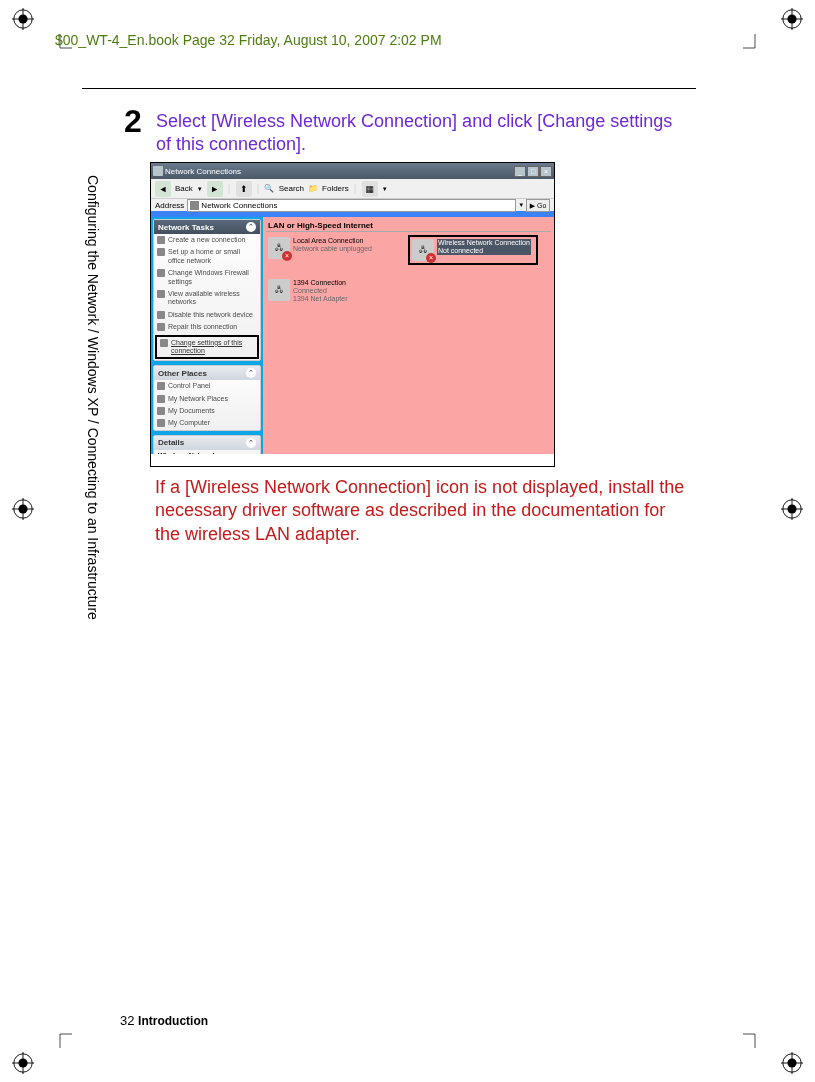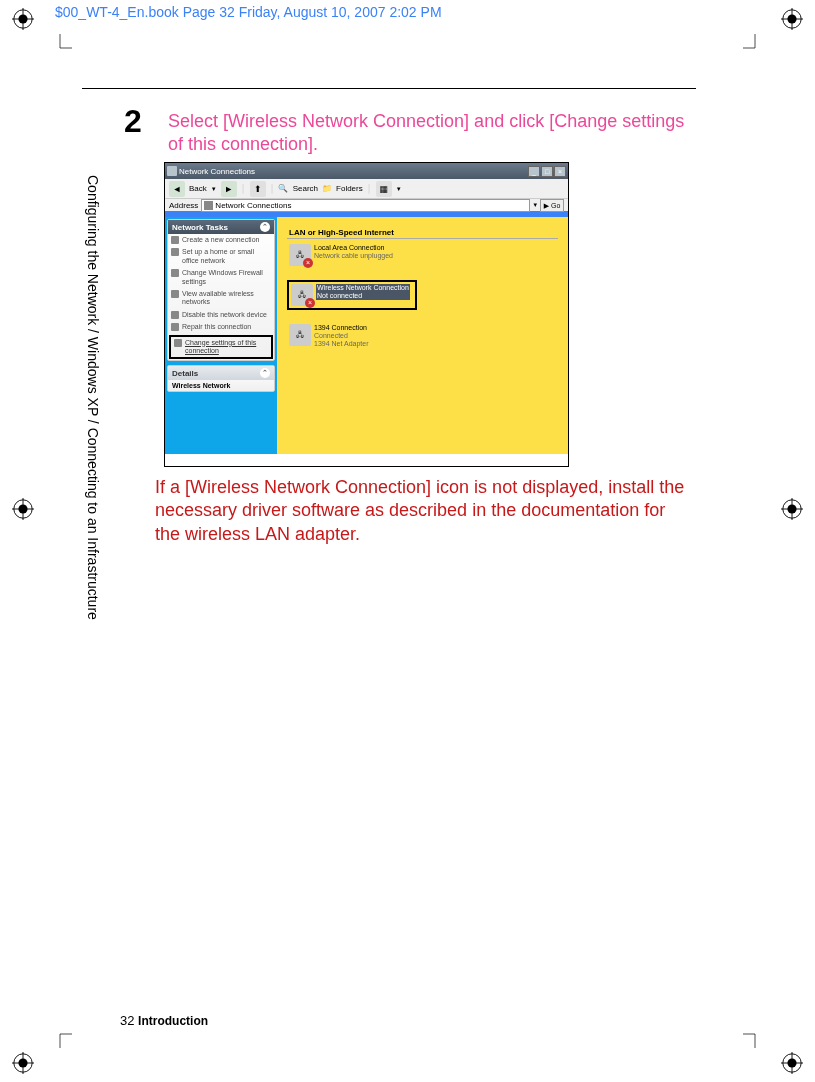--- a/index.html
+++ b/index.html
@@ -6,24 +6,24 @@
   body {
     width: 815px;
     height: 1082px;
     background: #fff;
     position: relative;
     font-family: Arial, sans-serif;
     overflow: hidden;
   }
   .header-text {
     position: absolute;
-    top: 4px;
+    top: 32px;
     left: 55px;
     font-size: 14px;
-    color: #3b82f6;
+    color: #4d7c0f;
   }
   .reg-mark {
     position: absolute;
     width: 22px;
     height: 22px;
   }
   .reg-mark svg { width: 100%; height: 100%; }
   .crop-corner {
     position: absolute;
     width: 30px;
@@ -54,31 +54,31 @@
     top: 103px;
     left: 124px;
     font-size: 32px;
     font-weight: bold;
     color: #000;
     font-family: "Segoe UI", Arial, sans-serif;
   }
   .instruction-text {
     position: absolute;
     top: 110px;
-    left: 168px;
+    left: 156px;
     width: 520px;
     font-size: 18px;
-    color: #ec4899;
+    color: #6d28d9;
     line-height: 1.3;
     font-family: "Segoe UI", Arial, sans-serif;
   }
   .screenshot-box {
     position: absolute;
     top: 162px;
-    left: 164px;
+    left: 150px;
     width: 405px;
     height: 305px;
     border: 1px solid #000;
     background: #fff;
     font-size: 8px;
     overflow: hidden;
   }
   .win-titlebar {
     height: 16px;
     background: linear-gradient(to bottom, #6b7a8c, #4a5868);
@@ -178,22 +178,22 @@
     content:""; position:absolute; left:3px; top:2px; width:8px; height:8px; background:#888; border-radius:1px;
   }
   .task-item.highlighted {
     border: 2px solid #000;
     margin: 1px;
     text-decoration: underline;
     color: #333;
   }
   .win-main {
     flex: 1;
-    background: #fde047;
-    padding: 10px;
+    background: #fca5a5;
+    padding: 3px;
     position:relative;
   }
   .section-label {
     font-size: 8px;
     font-weight: bold;
     border-bottom: 1px solid #aaa;
     padding: 1px 2px;
     margin-bottom:3px;
   }
   .conn-row { display:flex; gap:12px; flex-wrap:wrap; }
@@ -375,20 +375,30 @@
         <div class="task-item">Create a new connection</div>
         <div class="task-item">Set up a home or small office network</div>
         <div class="task-item">Change Windows Firewall settings</div>
         <div class="task-item">View available wireless networks</div>
         <div class="task-item">Disable this network device</div>
         <div class="task-item">Repair this connection</div>
         <div class="task-item highlighted">Change settings of this connection</div>
       </div>
       <div class="task-panel">
         <div class="task-header light">
+          <span>Other Places</span>
+          <span class="task-collapse">⌃</span>
+        </div>
+        <div class="task-item">Control Panel</div>
+        <div class="task-item">My Network Places</div>
+        <div class="task-item">My Documents</div>
+        <div class="task-item">My Computer</div>
+      </div>
+      <div class="task-panel">
+        <div class="task-header light">
           <span>Details</span>
           <span class="task-collapse">⌃</span>
         </div>
         <div style="padding:2px 4px; font-size:7px; font-weight:bold;">Wireless Network</div>
       </div>
     </div>
     <div class="win-main">
       <div class="section-label">LAN or High-Speed Internet</div>
       <div class="conn-row">
         <div class="conn-item">

